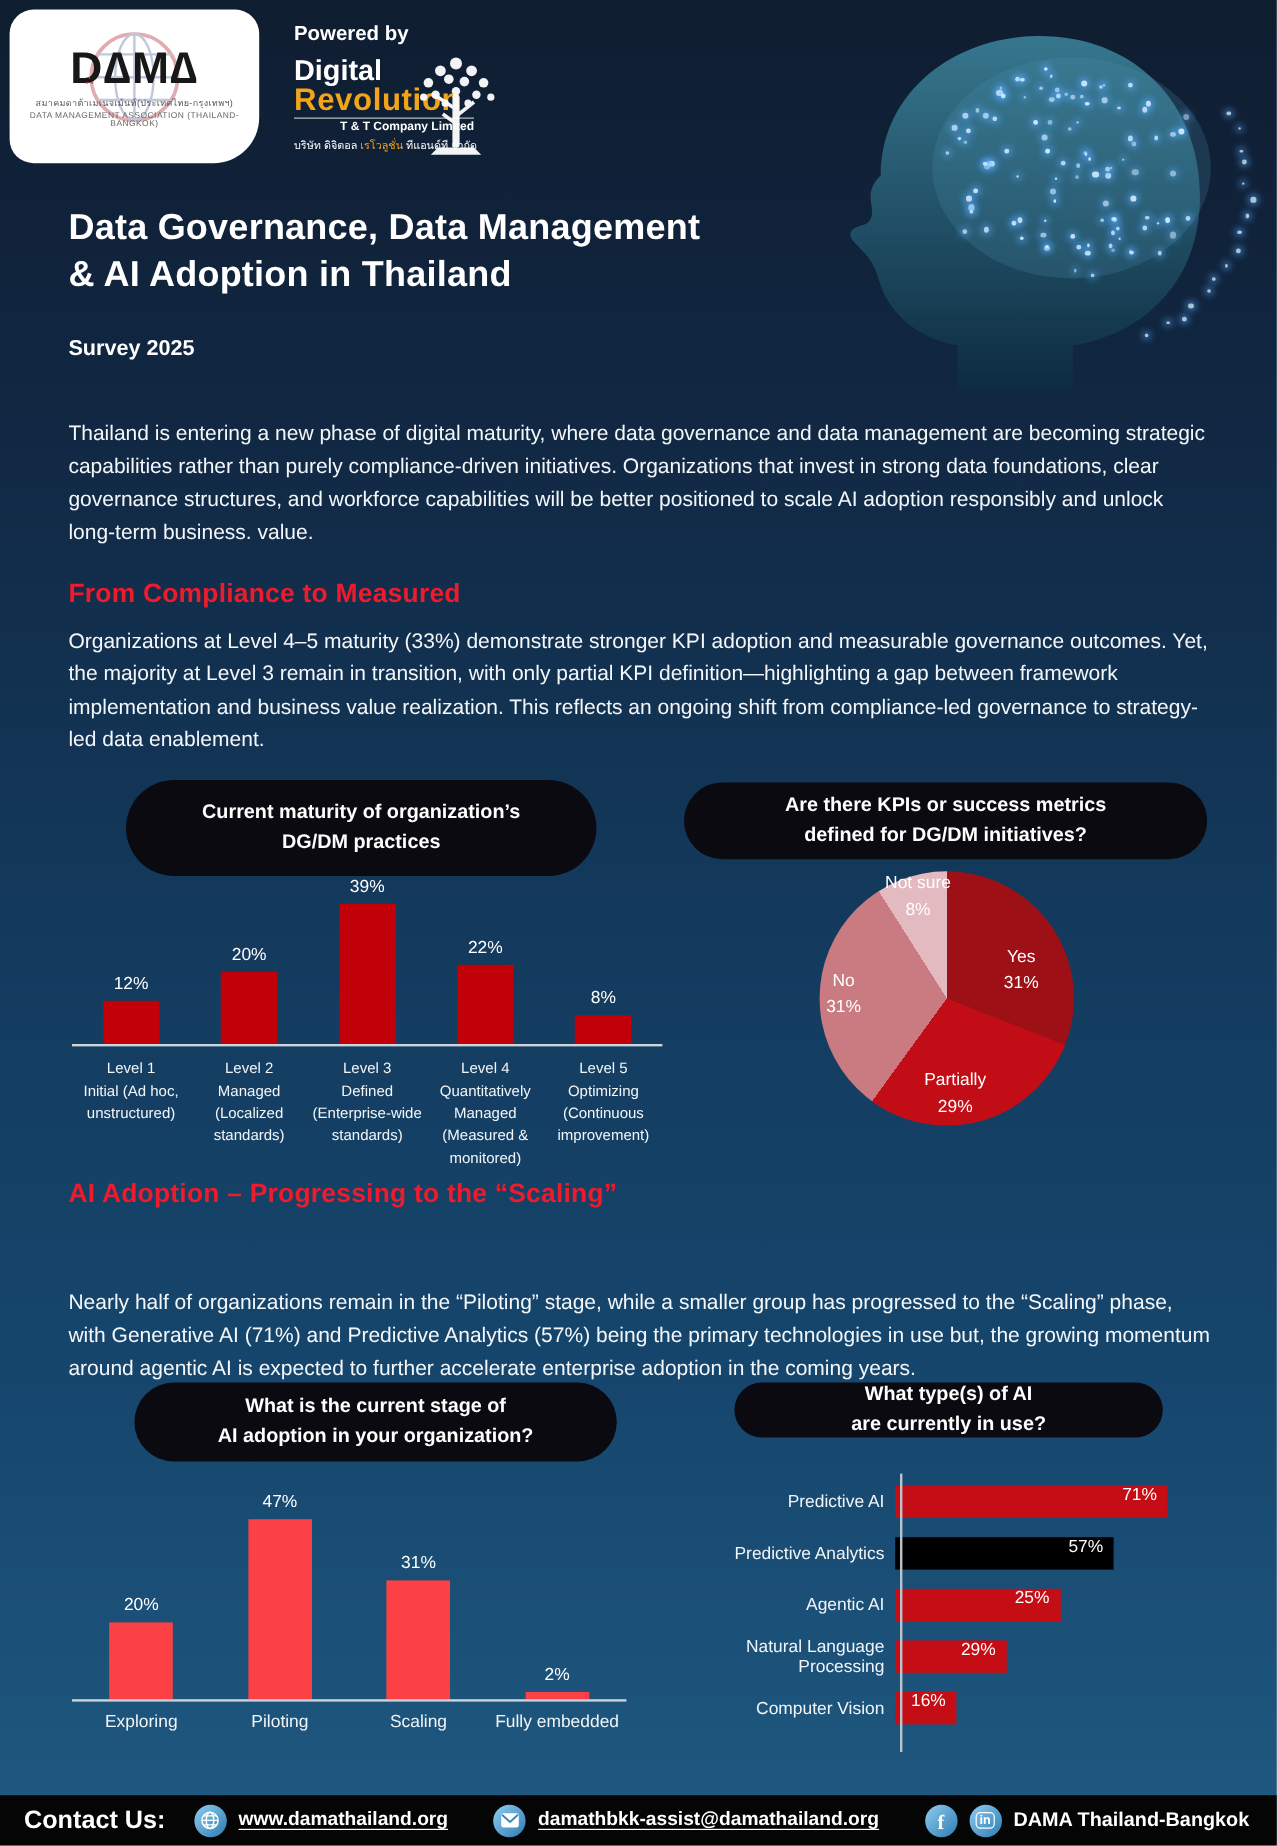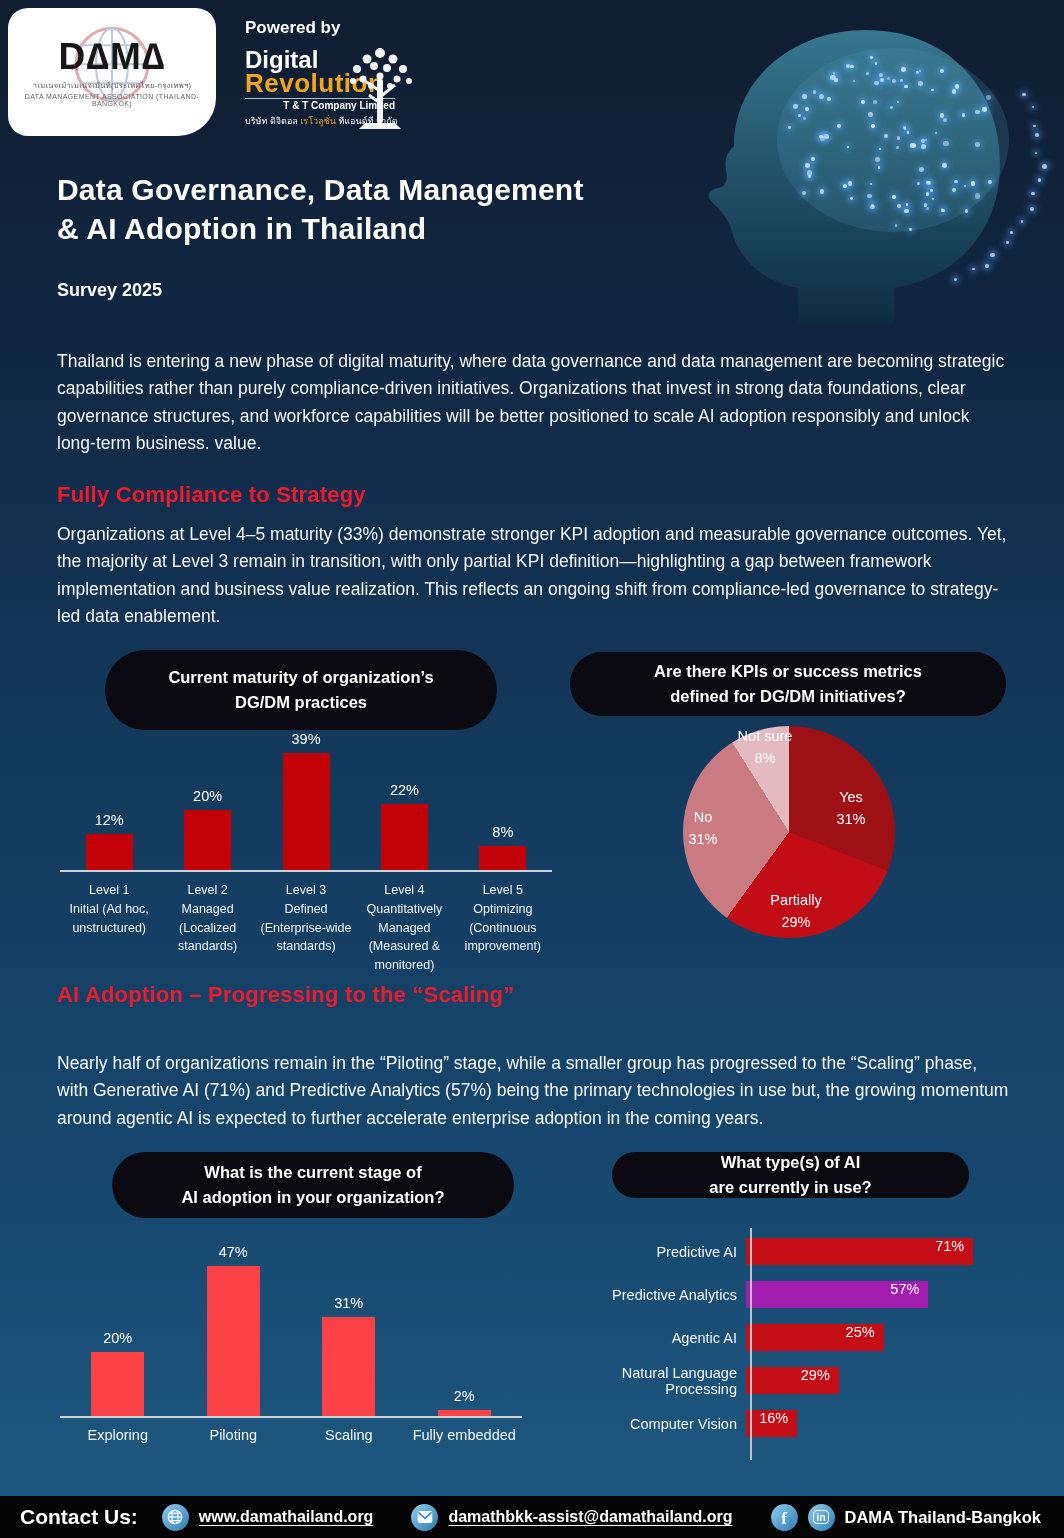--- a/index.html
+++ b/index.html
@@ -38,21 +38,21 @@
   
   .page-title { left:57px; top:170px; width:640px; font-size:30px; font-weight:bold;
     line-height:1.3; letter-spacing:.2px; white-space:pre-line; }
   .survey { left:57px; top:280px; font-size:18px; font-weight:bold; }
   .para { left:57px; width:952px; font-size:17.5px; line-height:1.56; color:#f4f7fa; }
   .p-intro { top:348px; }
   .sec-head { left:57px; font-size:22px; font-weight:bold; color:#ee1b2c; letter-spacing:.2px; }
   .h1 { top:482px; }
   .b1 { top:521px; }
   .h2 { top:982px; }
-  .b2 { top:1050px; }
+  .b2 { top:1072px; }
 
   
   .pill { background:#0a0a10; border-radius:42px; color:#fff; font-weight:bold;
     font-size:16.5px; line-height:1.5; text-align:center; white-space:pre-line;
     display:flex; align-items:center; justify-content:center; padding:8px 18px; }
   .pill1 { left:105px; top:650px; width:392px; height:80px; }
   .pill2 { left:570px; top:652px; width:436px; height:64px; }
   .pill3 { left:112px; top:1152px; width:402px; height:66px; }
   .pill4 { left:612px; top:1152px; width:357px; height:46px; }
 
@@ -112,21 +112,21 @@
     <svg class="dama-globe" width="110" height="78" viewBox="0 0 110 78">
       <circle cx="55" cy="39" r="36" fill="none" stroke="#d98f97" stroke-width="3"></circle>
       <ellipse cx="55" cy="39" rx="16" ry="36" fill="none" stroke="#aab4cf" stroke-width="2"></ellipse>
       <line x1="55" y1="3" x2="55" y2="75" stroke="#aab4cf" stroke-width="2"></line>
       <line x1="19" y1="39" x2="91" y2="39" stroke="#aab4cf" stroke-width="2"></line>
       <line x1="24" y1="20" x2="86" y2="20" stroke="#aab4cf" stroke-width="2"></line>
       <line x1="24" y1="58" x2="86" y2="58" stroke="#aab4cf" stroke-width="2"></line>
     </svg>
     <div class="dama-text">D∆M∆</div>
     <div class="dama-dots">∴</div>
-    <div class="dama-thai">าเมเนจเม้าเมเนจเม้นท์(ประเทศไทย-กรุงเทพฯ)</div>
+    <div class="dama-thai">สมาคมดาต้าเมเนจเม้นท์(ประเทศไทย-กรุงเทพฯ)</div>
     <div class="dama-en">DATA MANAGEMENT ASSOCIATION (THAILAND-BANGKOK)</div>
   </div>
 </div>
 
 <div class="abs powered">Powered by</div>
 
 <div class="abs dr-logo">
   <svg class="dr-tree" width="74" height="92" viewBox="0 0 74 92">
     <g fill="#fff" opacity="0.95">
       <circle cx="37" cy="14" r="5"></circle>
@@ -291,21 +291,21 @@
       <div class="brain-dot" style="left: 284.312px; top: 249.715px; width: 2.49173px; height: 2.49173px; opacity: 0.8;"></div>
       <div class="brain-dot" style="left: 265.61px; top: 259.817px; width: 3.15278px; height: 3.15278px; opacity: 0.8;"></div>
     </div>
 </div>
 
 <div class="abs page-title">Data Governance, Data Management
 &amp; AI Adoption in Thailand</div>
 <div class="abs survey">Survey 2025</div>
 <div class="abs para p-intro">Thailand is entering a new phase of digital maturity, where data governance and data management are becoming strategic capabilities rather than purely compliance-driven initiatives. Organizations that invest in strong data foundations, clear governance structures, and workforce capabilities will be better positioned to scale AI adoption responsibly and unlock long-term business. value.</div>
 
-<div class="abs sec-head h1">Fully Compliance to Strategy</div>
+<div class="abs sec-head h1">From Compliance to Measured</div>
 <div class="abs para b1">Organizations at Level 4–5 maturity (33%) demonstrate stronger KPI adoption and measurable governance outcomes. Yet, the majority at Level 3 remain in transition, with only partial KPI definition—highlighting a gap between framework implementation and business value realization. This reflects an ongoing shift from compliance-led governance to strategy-led data enablement.</div>
 
 <div class="abs pill pill1">Current maturity of organization’s
 DG/DM practices</div>
 <div class="abs vchart vc1">
   <div class="bars-row">
       <div class="vcol">
         <div class="bar-val">12%</div>
         <div class="vbar" style="height: 36px; background: rgb(194, 0, 8);"></div>
       </div>
@@ -403,21 +403,21 @@
 <div class="abs hchart" style="position:absolute;">
   <div class="axis-y"></div>
 <div class="hrow">
       <div class="hlabel">Predictive AI</div>
       <div class="hbar" style="width: 227.2px; background: rgb(197, 13, 22);">
         <span class="hval">71%</span>
       </div>
     </div>
     <div class="hrow">
       <div class="hlabel">Predictive Analytics</div>
-      <div class="hbar" style="width: 182.4px; background: #a21caf;">
+      <div class="hbar" style="width: 182.4px; background: #000000;">
         <span class="hval">57%</span>
       </div>
     </div>
     <div class="hrow">
       <div class="hlabel">Agentic AI</div>
       <div class="hbar" style="width: 137.6px; background: rgb(197, 13, 22);">
         <span class="hval">25%</span>
       </div>
     </div>
     <div class="hrow">

